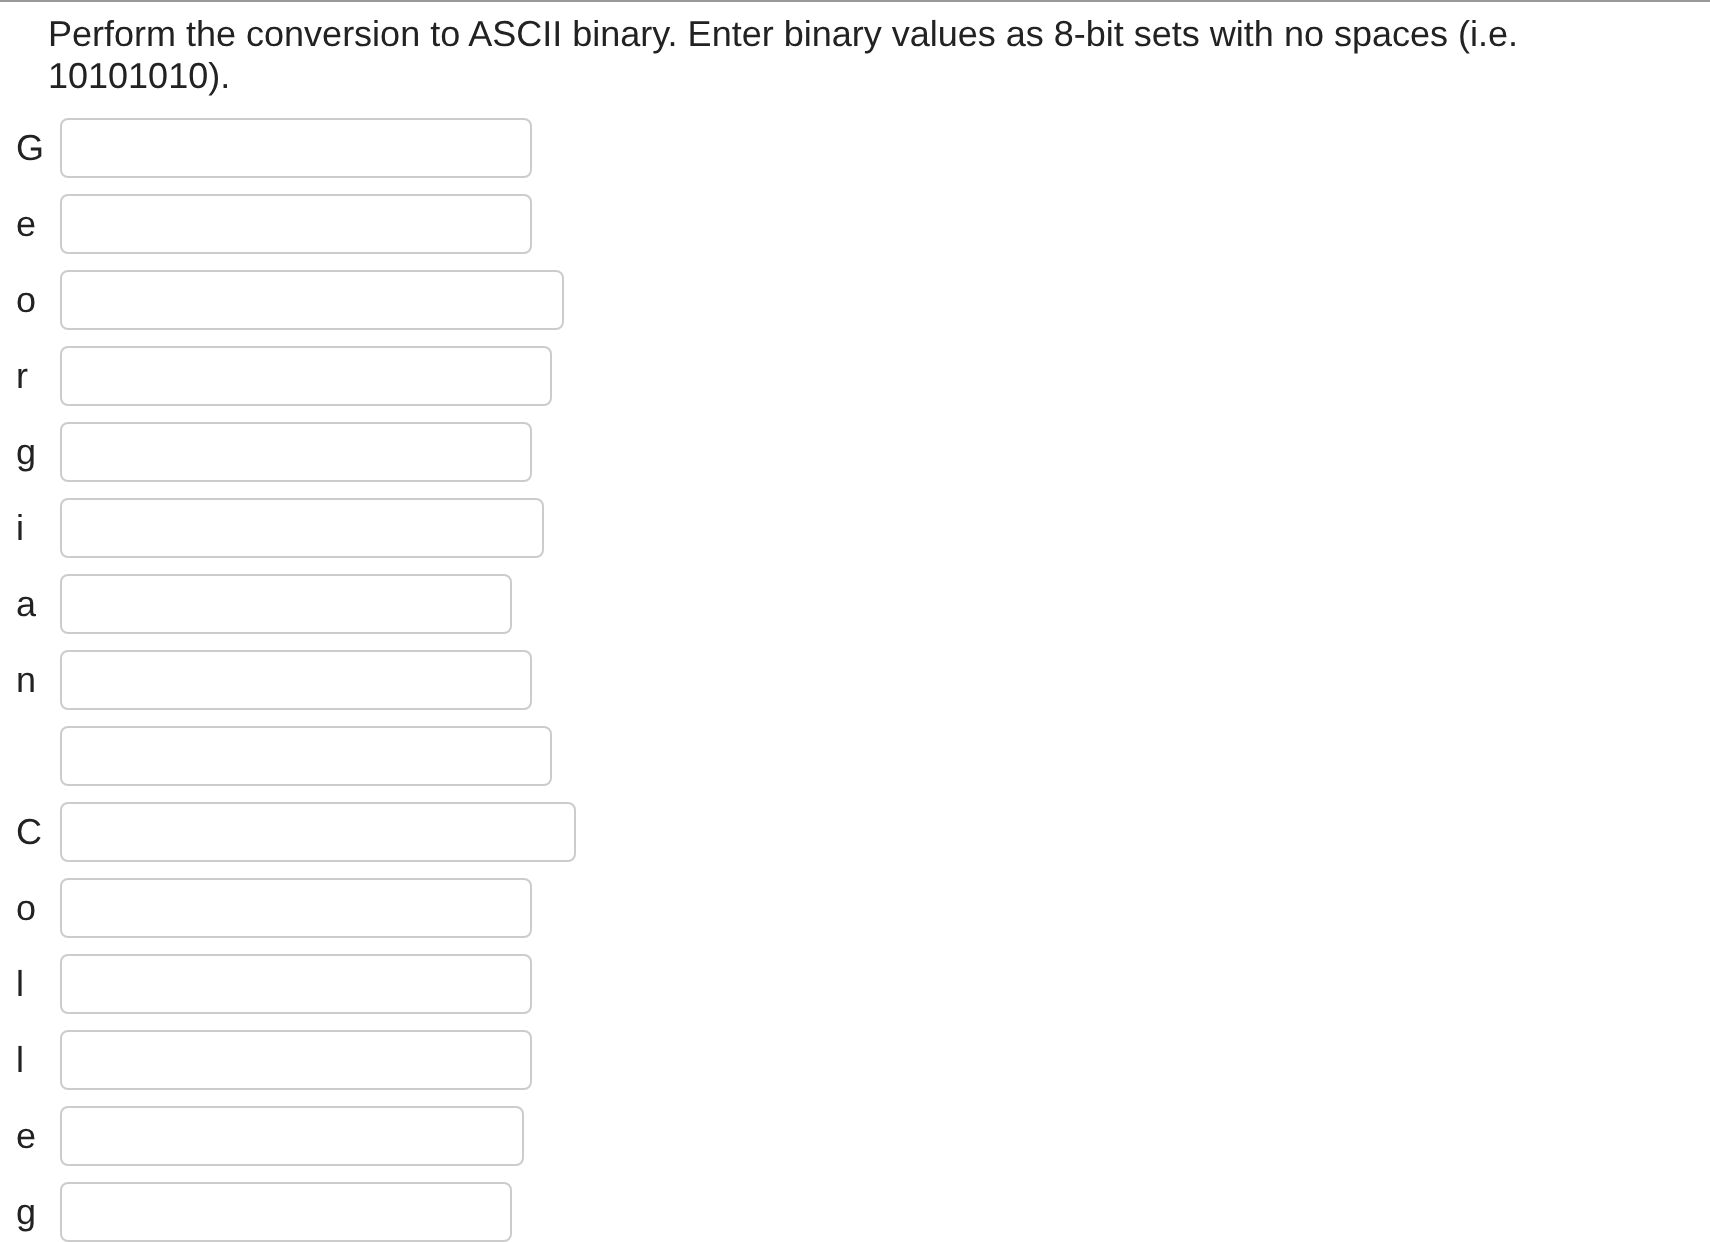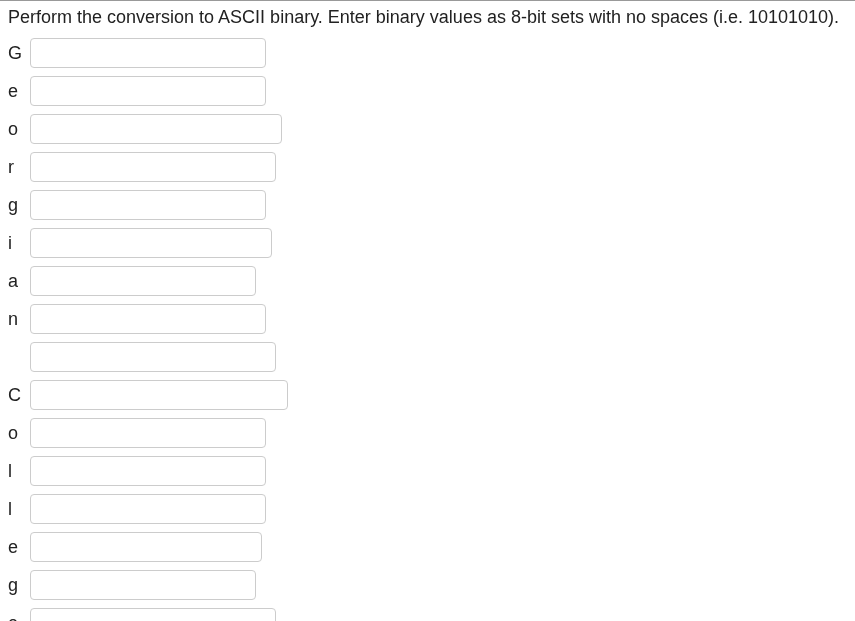--- a/index.html
+++ b/index.html
@@ -13,21 +13,21 @@
       color: #333;
       background: #fff;
       padding: 0;
       width: 855px;
     }
     .top-border {
       border-top: 1px solid #999;
       width: 100%;
     }
     .instruction {
-      padding: 6px 8px 10px 8px;
+      padding: 6px 8px 10px 24px;
       font-size: 18px;
       color: #222;
     }
     .rows {
       padding-left: 8px;
     }
     .row {
       display: flex;
       align-items: center;
       margin-bottom: 8px;

